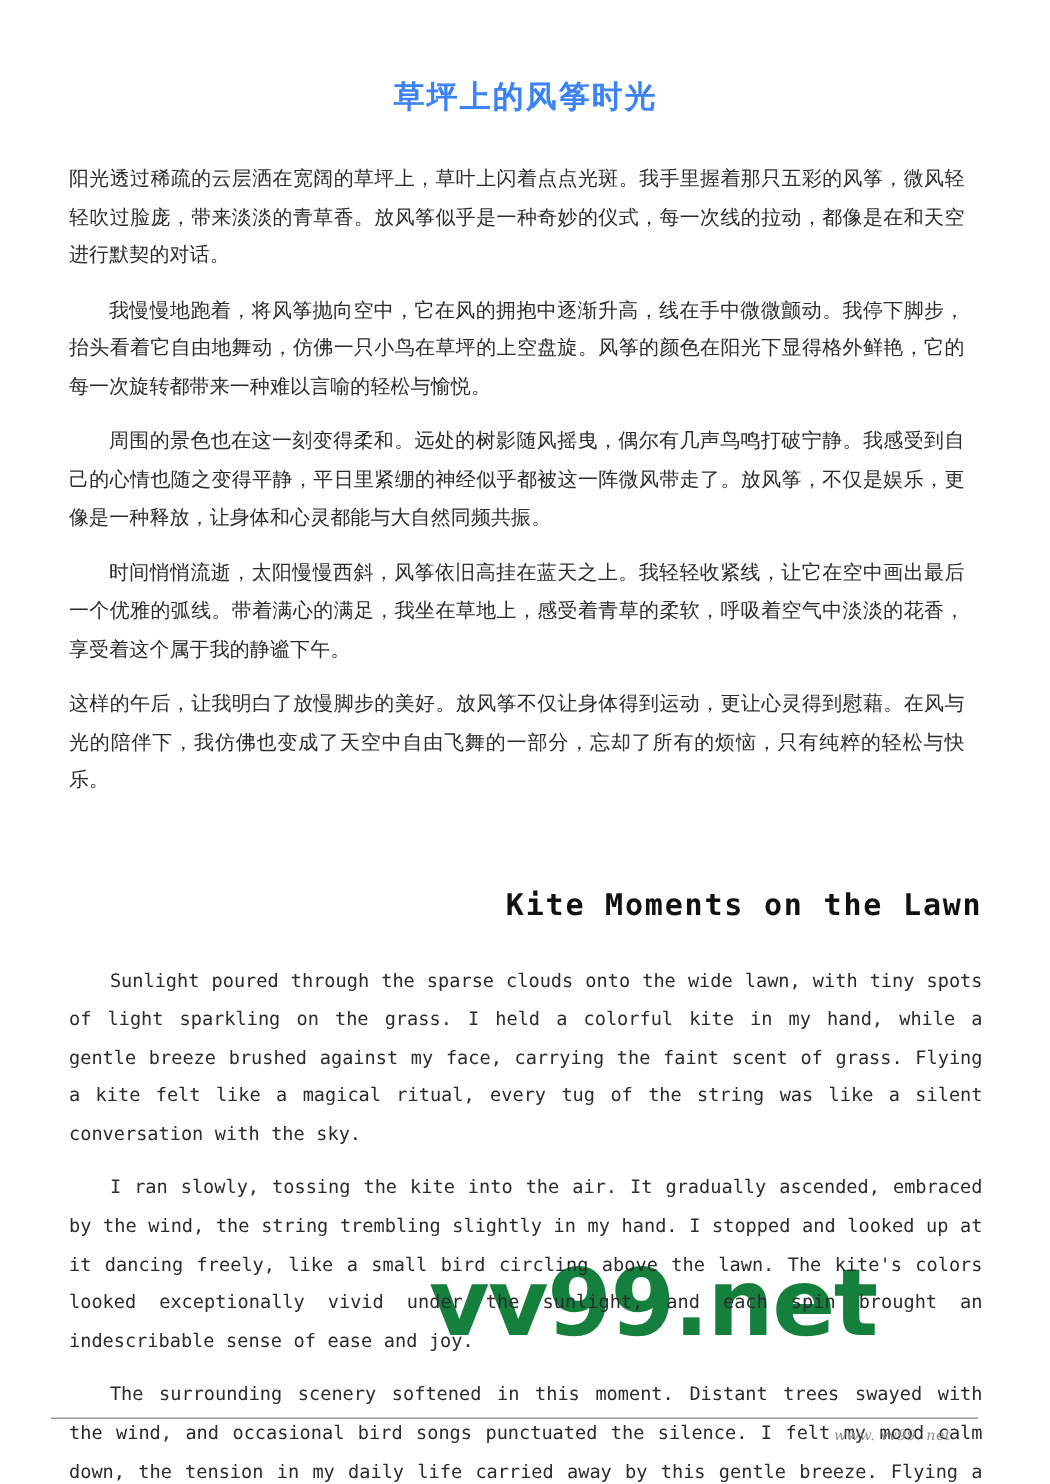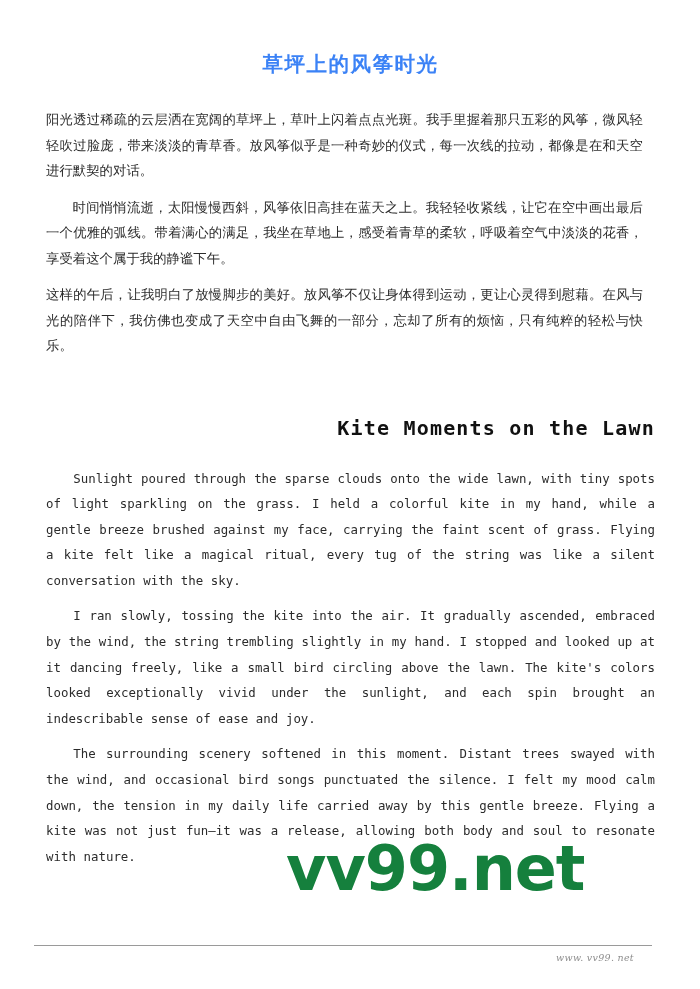--- a/index.html
+++ b/index.html
@@ -133,20 +133,22 @@
 <div class="page">
 
   <div class="watermark">vv99.net</div>
 
   <div class="content">
 
     <h1 class="cn-title">草坪上的风筝时光</h1>
 
     <div class="cn-body">
       <p class="cn-p">阳光透过稀疏的云层洒在宽阔的草坪上，草叶上闪着点点光斑。我手里握着那只五彩的风筝，微风轻轻吹过脸庞，带来淡淡的青草香。放风筝似乎是一种奇妙的仪式，每一次线的拉动，都像是在和天空进行默契的对话。</p>
+      <p class="cn-p indent">我慢慢地跑着，将风筝抛向空中，它在风的拥抱中逐渐升高，线在手中微微颤动。我停下脚步，抬头看着它自由地舞动，仿佛一只小鸟在草坪的上空盘旋。风筝的颜色在阳光下显得格外鲜艳，它的每一次旋转都带来一种难以言喻的轻松与愉悦。</p>
+      <p class="cn-p indent">周围的景色也在这一刻变得柔和。远处的树影随风摇曳，偶尔有几声鸟鸣打破宁静。我感受到自己的心情也随之变得平静，平日里紧绷的神经似乎都被这一阵微风带走了。放风筝，不仅是娱乐，更像是一种释放，让身体和心灵都能与大自然同频共振。</p>
       <p class="cn-p indent">时间悄悄流逝，太阳慢慢西斜，风筝依旧高挂在蓝天之上。我轻轻收紧线，让它在空中画出最后一个优雅的弧线。带着满心的满足，我坐在草地上，感受着青草的柔软，呼吸着空气中淡淡的花香，享受着这个属于我的静谧下午。</p>
       <p class="cn-p">这样的午后，让我明白了放慢脚步的美好。放风筝不仅让身体得到运动，更让心灵得到慰藉。在风与光的陪伴下，我仿佛也变成了天空中自由飞舞的一部分，忘却了所有的烦恼，只有纯粹的轻松与快乐。</p>
     </div>
 
     <h2 class="en-title">Kite Moments on the Lawn</h2>
 
     <div class="en-body">
       <p class="en-p">Sunlight poured through the sparse clouds onto the wide lawn, with tiny spots of light sparkling on the grass. I held a colorful kite in my hand, while a gentle breeze brushed against my face, carrying the faint scent of grass. Flying a kite felt like a magical ritual, every tug of the string was like a silent conversation with the sky.</p>
       <p class="en-p">I ran slowly, tossing the kite into the air. It gradually ascended, embraced by the wind, the string trembling slightly in my hand. I stopped and looked up at it dancing freely, like a small bird circling above the lawn. The kite's colors looked exceptionally vivid under the sunlight, and each spin brought an indescribable sense of ease and joy.</p>
       <p class="en-p">The surrounding scenery softened in this moment. Distant trees swayed with the wind, and occasional bird songs punctuated the silence. I felt my mood calm down, the tension in my daily life carried away by this gentle breeze. Flying a kite was not just fun—it was a release, allowing both body and soul to resonate with nature.</p>

